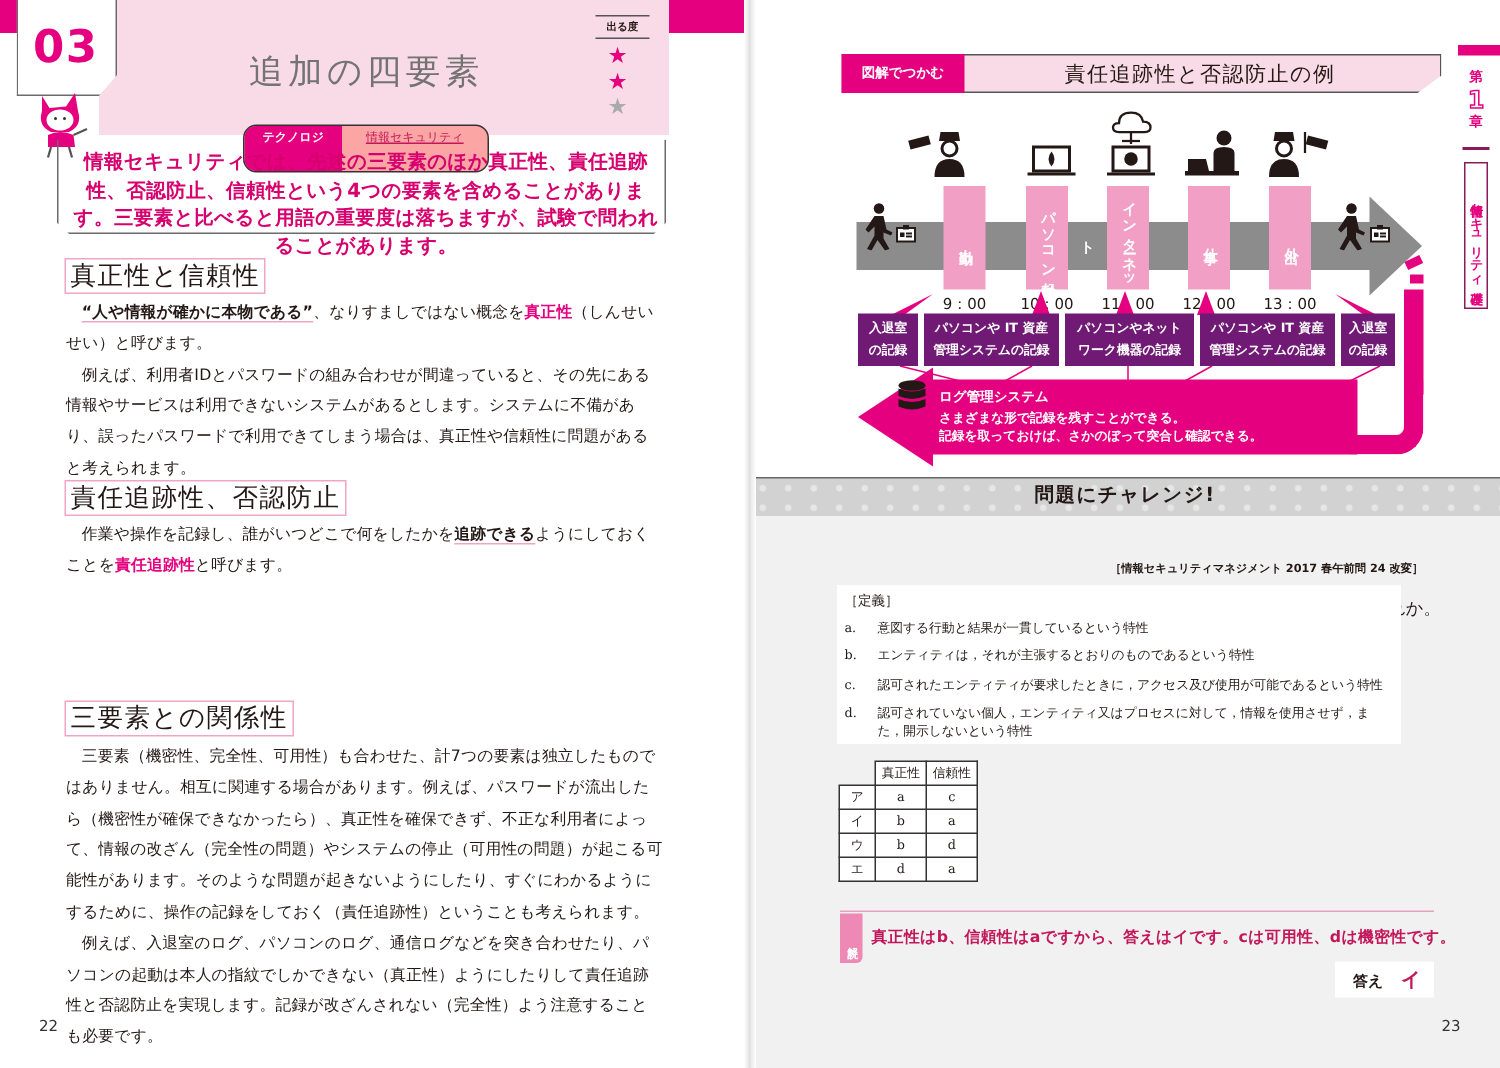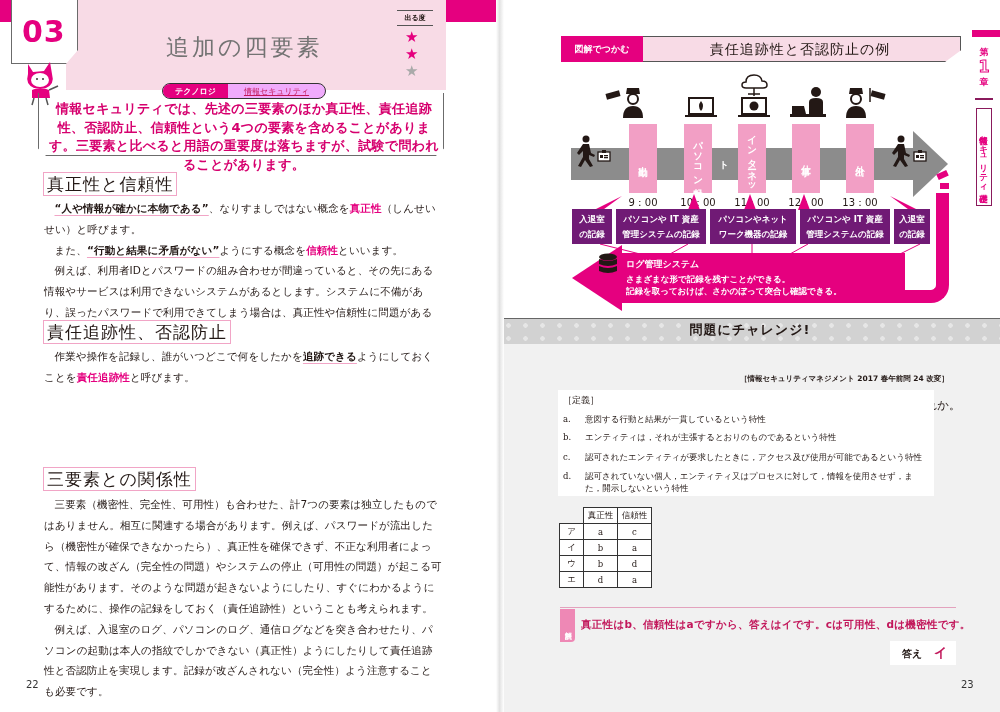--- a/index.html
+++ b/index.html
@@ -21,21 +21,21 @@
   .chapter-num { position: absolute; left: 22px; top: 14px; font-size: 30px; font-weight: bold; color: #e5007f;
                  font-family: "DejaVu Sans", sans-serif; letter-spacing: 1px; }
   .mascot { position: absolute; left: 22px; top: 60px; width: 40px; height: 48px; }
   .page-title { position: absolute; left: 166px; top: 32px; font-size: 23px; letter-spacing: 3px; color: #737373; }
   .freq-label { position: absolute; left: 397px; top: 10px; width: 36px; border-top: 1px solid #555; border-bottom: 1px solid #555;
                 font-size: 7px; text-align: center; padding: 2px 0; font-weight: bold; }
   .star { position: absolute; left: 405px; font-size: 15px; line-height: 15px; }
   .star.on { color: #e5007f; }
   .star.off { color: #aaa; }
 
-  .tag-row { position: absolute; left: 162px; top: 83px; height: 16px; display: flex; border: 1px solid #333; border-radius: 9px; overflow: hidden; background: #f0abfc; }
+  .tag-row { position: absolute; left: 162px; top: 83px; height: 32px; display: flex; border: 1px solid #333; border-radius: 9px; overflow: hidden; background: #fca5a5; }
   .tag-primary { background: #e5007f; color: #fff; font-size: 8px; font-weight: bold; padding: 2px 12px; line-height: 11px; }
   .tag-secondary { color: #c2185b; font-size: 8px; padding: 2px 16px; line-height: 11px; text-decoration: underline; }
 
   .intro-box { position: absolute; left: 38px; top: 93px; width: 406px; height: 63px; border: 1.5px solid #6b6b6b; border-top: none;
                clip-path: polygon(0 0, 100% 0, 100% 88%, 98% 100%, 2% 100%, 0 88%); }
   .intro-text { position: absolute; left: 48px; top: 100px; width: 392px; font-size: 13px; line-height: 18.5px; color: #d6006e; font-weight: bold; text-align: center; letter-spacing: 0.3px; }
 
   .section-heading { position: absolute; left: 43px; font-size: 17px; background: #fff; border: 1.5px solid #f1a5c6; padding: 0 3px; line-height: 22px; color: #231815; letter-spacing: 1px; }
   .body-text { position: absolute; left: 44px; width: 398px; font-size: 10.5px; line-height: 20.8px; color: #231815; letter-spacing: 0.15px; }
   .body-text p { text-indent: 1em; }
@@ -131,23 +131,20 @@
     <span class="tag-primary">テクノロジ</span>
     <span class="tag-secondary">情報セキュリティ</span>
   </div>
   <div class="intro-text">情報セキュリティでは、先述の三要素のほか真正性、責任追跡性、否認防止、信頼性という4つの要素を含めることがあります。三要素と比べると用語の重要度は落ちますが、試験で問われることがあります。</div>
 
   <div class="section-heading" style="top:172px">真正性と信頼性</div>
   <div class="body-text" style="top:198px">
     <p>
       <span class="ul">“人や情報が確かに本物である”</span><span>、なりすましではない概念を</span><span class="em">真正性</span><span>（しんせいせい）と呼びます。</span>
     </p>
-    <p>
-      <span>また、</span><span class="ul">“行動と結果に矛盾がない”</span><span>ようにする概念を</span><span class="em">信頼性</span><span>といいます。</span>
-    </p>
     <p>例えば、利用者IDとパスワードの組み合わせが間違っていると、その先にある情報やサービスは利用できないシステムがあるとします。システムに不備があり、誤ったパスワードで利用できてしまう場合は、真正性や信頼性に問題があると考えられます。</p>
   </div>
 
   <div class="section-heading" style="top:320px">責任追跡性、否認防止</div>
   <div class="body-text" style="top:346px">
     <p>
       <span>作業や操作を記録し、誰がいつどこで何をしたかを</span><span class="ul">追跡できる</span><span>ようにしておくことを</span><span class="em">責任追跡性</span><span>と呼びます。</span>
     </p>
   </div>
 

